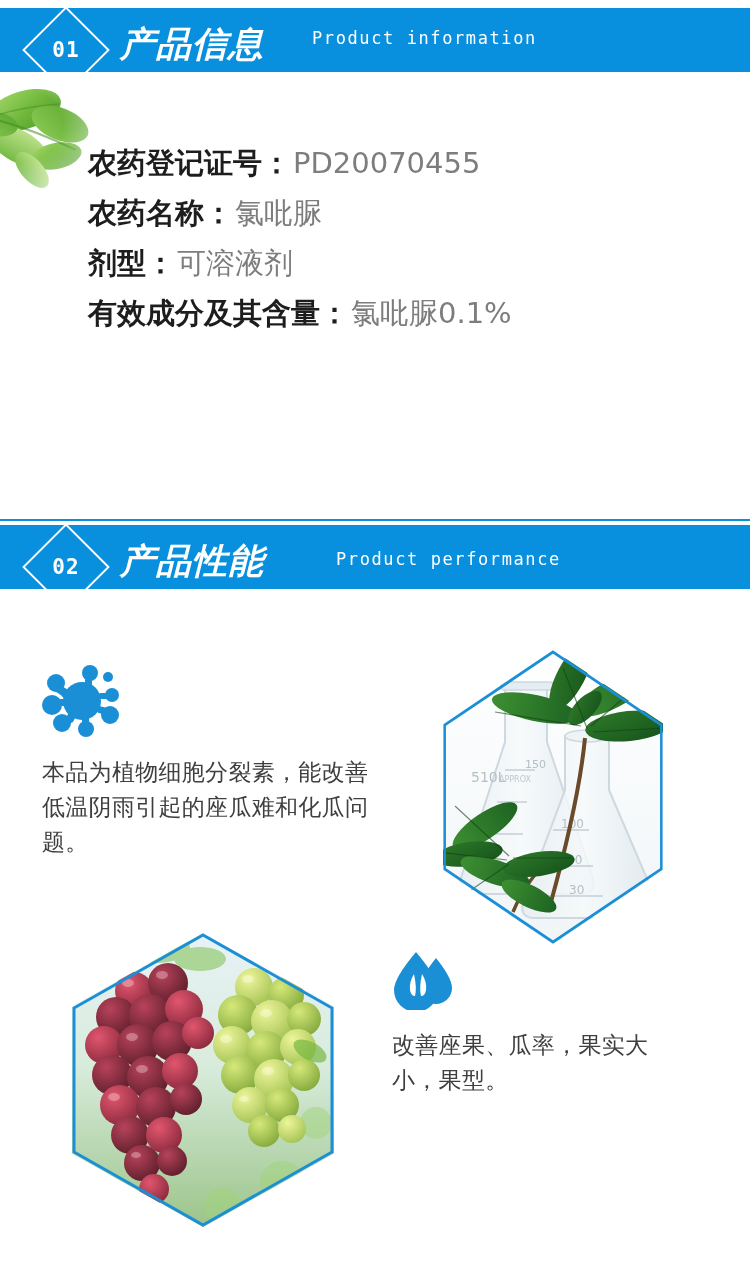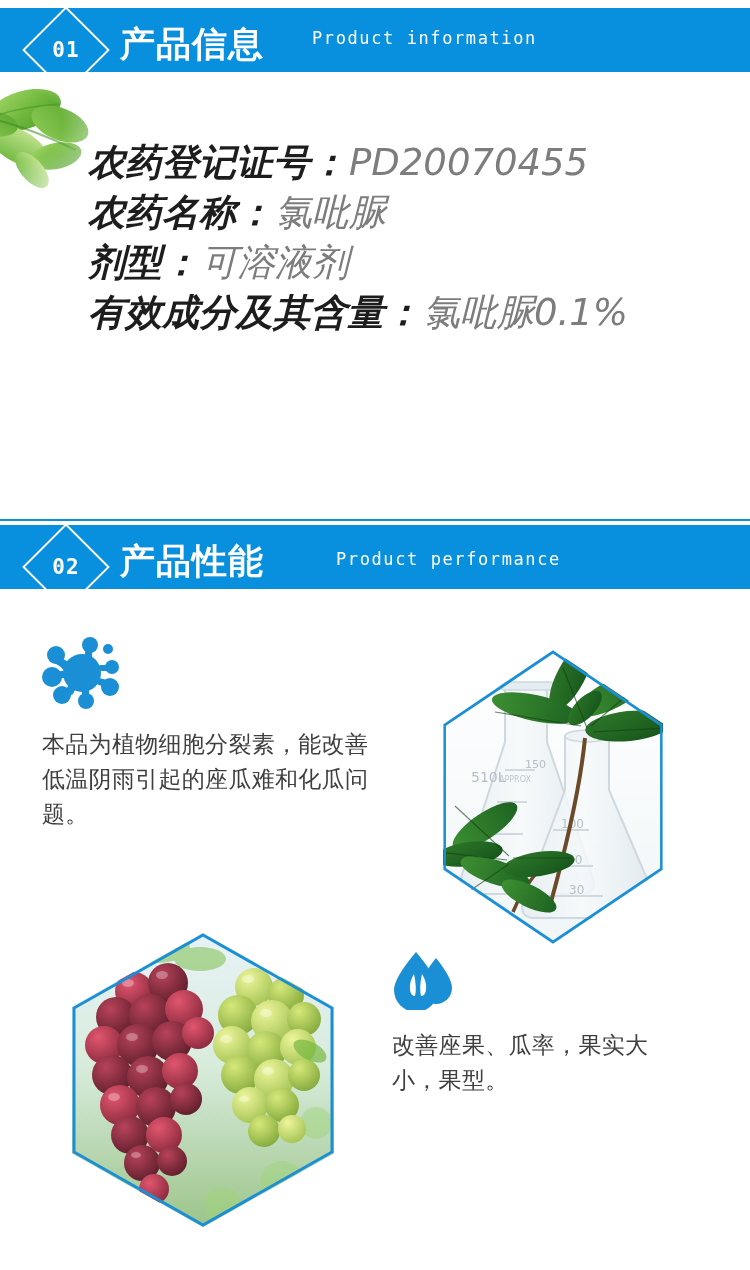--- a/index.html
+++ b/index.html
@@ -64,20 +64,21 @@
     font-weight: bold;
     letter-spacing: 1px;
   }
 
   .banner-cn {
     position: absolute;
     left: 120px;
     color: #ffffff;
     font-size: 35px;
     font-weight: bold;
+    font-style: italic;
     letter-spacing: 1px;
     white-space: nowrap;
     font-family: "DejaVu Sans", "Liberation Sans", sans-serif;
     z-index: 2;
     text-align: center;
   }
   #banner-cn-1 { top: 21px; }
   #banner-cn-2 { top: 538px; }
 
   .banner-en {
@@ -112,43 +113,42 @@
     position: absolute;
     left: 88px;
     top: 138px;
     width: 640px;
     z-index: 2;
   }
   .info-row {
     height: 50px;
     line-height: 50px;
     white-space: nowrap;
-    font-size: 37px;
+    font-size: 29px;
     font-family: "DejaVu Sans", "Liberation Sans", sans-serif;
-    font-style: italic;
   }
   .info-label {
     color: #1d1d1d;
     font-weight: bold;
   }
   .info-value {
     color: #7d7d7d;
     font-weight: normal;
     margin-left: 2px;
   }
   .info-value.highlight {
     color: #ff0000;
     font-weight: bold;
   }
 
   
   #perf-block-1 {
     position: absolute;
     left: 42px;
-    top: 637px;
+    top: 665px;
     width: 330px;
     z-index: 2;
   }
   #perf-block-2 {
     position: absolute;
     left: 392px;
     top: 948px;
     width: 300px;
     z-index: 2;
   }

